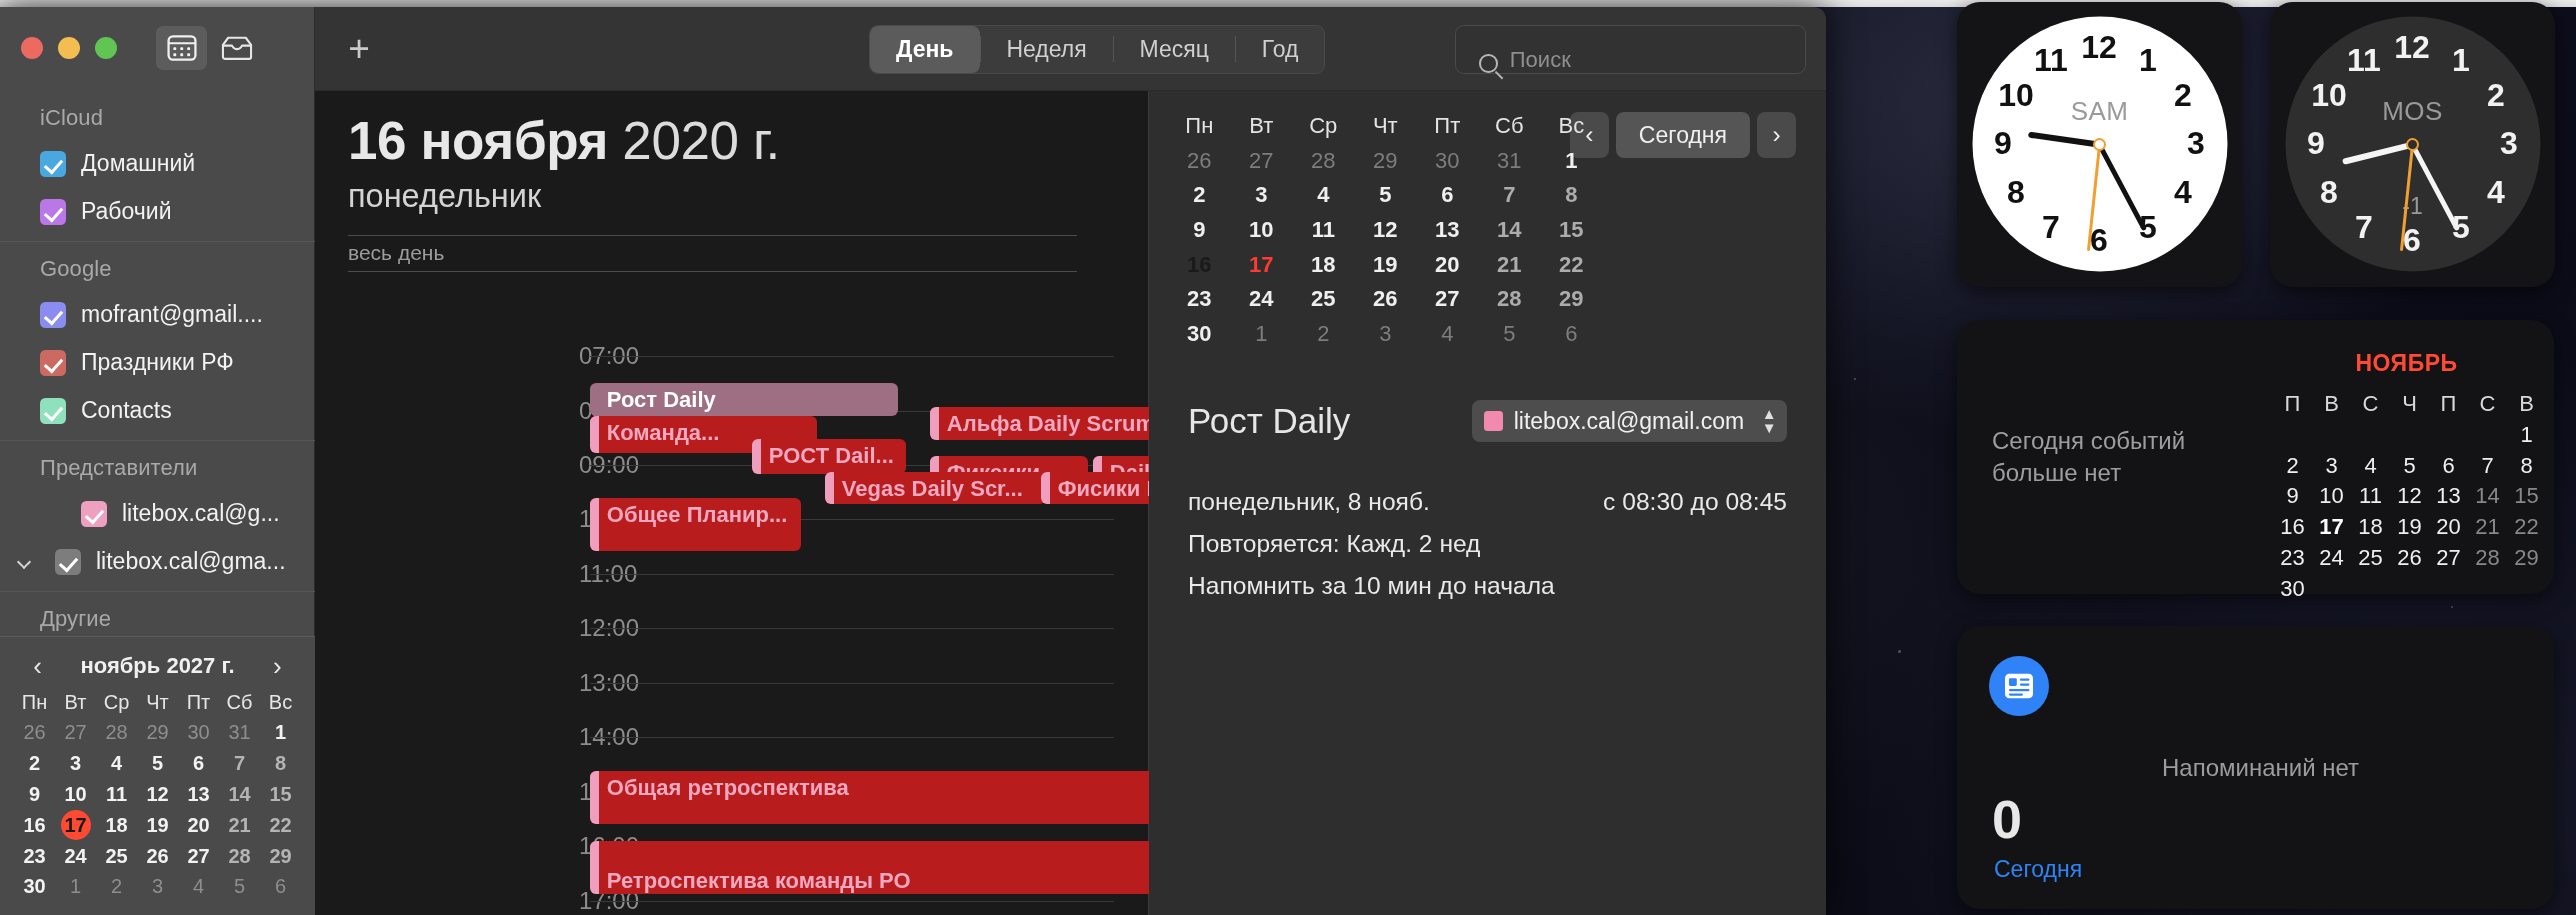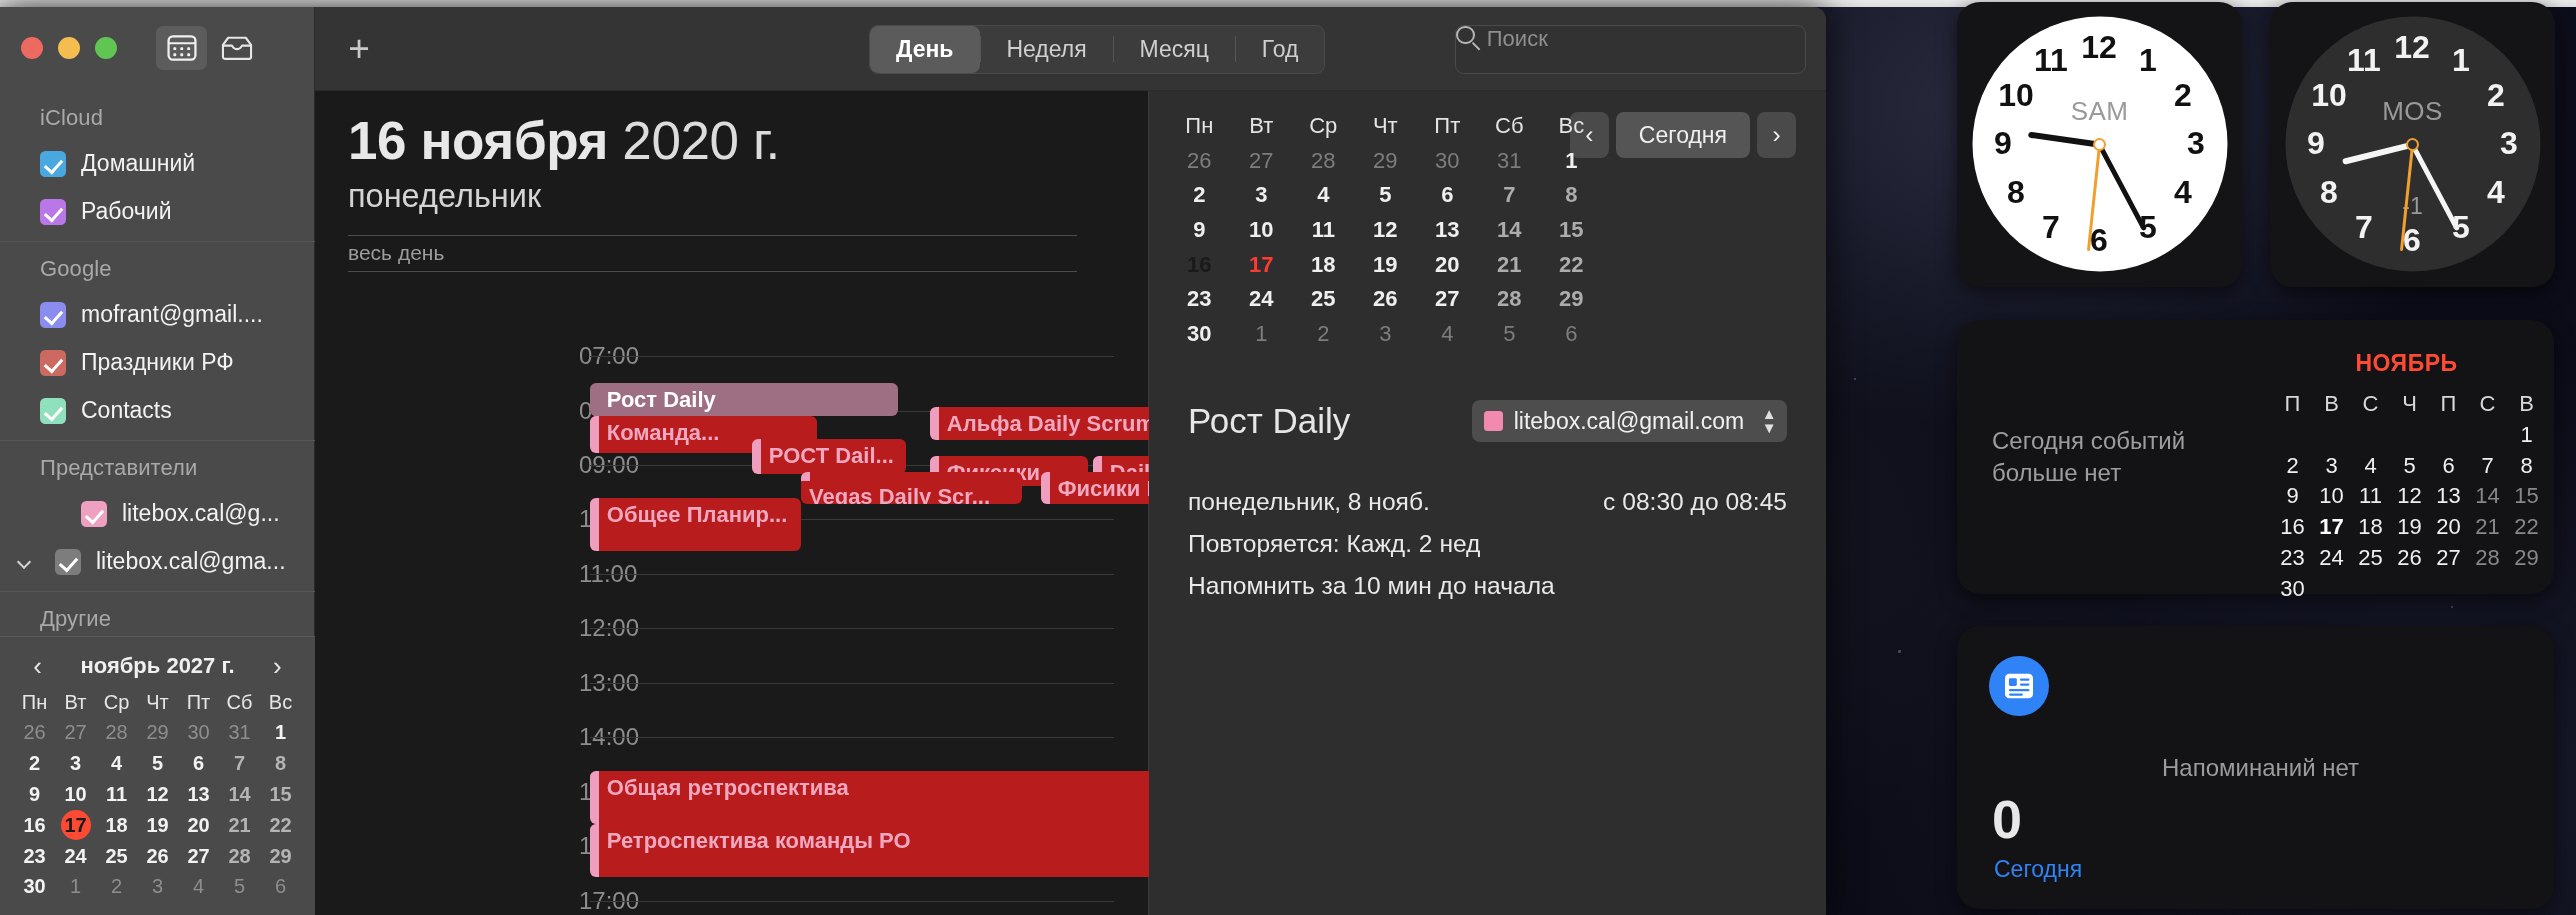--- a/index.html
+++ b/index.html
@@ -140,21 +140,21 @@
   .seg {
     display:flex; align-items:center; padding:0 26px;
     font-size:23px; color:#cfcfcf; position:relative;
   }
   .seg.on { background:#5b5b5b; color:#fff; font-weight:700; border-radius:8px; }
   .seg-div { width:0.9px; background:#555; margin:10.5px 0; }
   #search-box {
     position:absolute; left:1140px; top:17.6px;
     width:351px; height:49px;
     background:#323232; border:0.9px solid #4b4b4b; border-radius:8.8px;
-    display:flex; align-items:flex-start; gap:12.3px; padding:0 0;
+    display:flex; align-items:flex-end; gap:12.3px; padding:0 23px;
   }
   #search-box .mag {
     width:18.5px; height:18.5px; border:2.3px solid #b5b5b5; border-radius:50%;
     position:relative; flex:0 0 18.5px;
   }
   #search-box .mag::after {
     content:""; position:absolute; right:-8px; bottom:-5.3px;
     width:9.7px; height:2.3px; background:#b5b5b5; transform:rotate(45deg);
   }
   #search-ph { font-size:22px; color:#8f8f8f; }
@@ -607,41 +607,41 @@
       <div class="ev norm" style="left:615px; top:107px; width:158px; height:30px; z-index:6;">
         <span class="bar"></span>
         <span class="t">Фиксики</span>
       </div>
 
       <div class="ev norm" style="left:778px; top:107px; width:154px; height:30px; z-index:6;">
         <span class="bar"></span>
         <span class="t">Daily Scru...</span>
       </div>
 
-      <div class="ev norm" style="left:486px; top:123px; width:221px; height:32px; z-index:7;flex-direction:column;">
+      <div class="ev norm" style="left:510px; top:123px; width:221px; height:32px; z-index:7;">
         <span class="bar"></span>
         <span class="t">Vegas Daily Scr...</span>
       </div>
 
       <div class="ev norm" style="left:726px; top:123px; width:206px; height:32px; z-index:7;">
         <span class="bar"></span>
         <span class="t">Фисики Daily S...</span>
       </div>
 
       <div class="ev norm" style="left:275px; top:149px; width:211px; height:53px; z-index:5;">
         <span class="bar"></span>
         <span class="t">Общее Планир...</span>
       </div>
 
       <div class="ev norm" style="left:275px; top:422px; width:633px; height:53px; z-index:5;">
         <span class="bar"></span>
         <span class="t">Общая ретроспектива</span>
       </div>
 
-      <div class="ev norm" style="left:275px; top:475px; width:633px; height:53px; z-index:5;">
+      <div class="ev norm" style="left:275px; top:492px; width:633px; height:53px; z-index:5;align-items:flex-end;">
         <span class="bar"></span>
         <span class="t">Ретроспектива команды РО</span>
       </div>
     </div>
   </div>
 
   <div id="rightpane">
     <div id="rp-cal">
       <div id="rp-nav">
         <div class="navbtn sq">‹</div>

